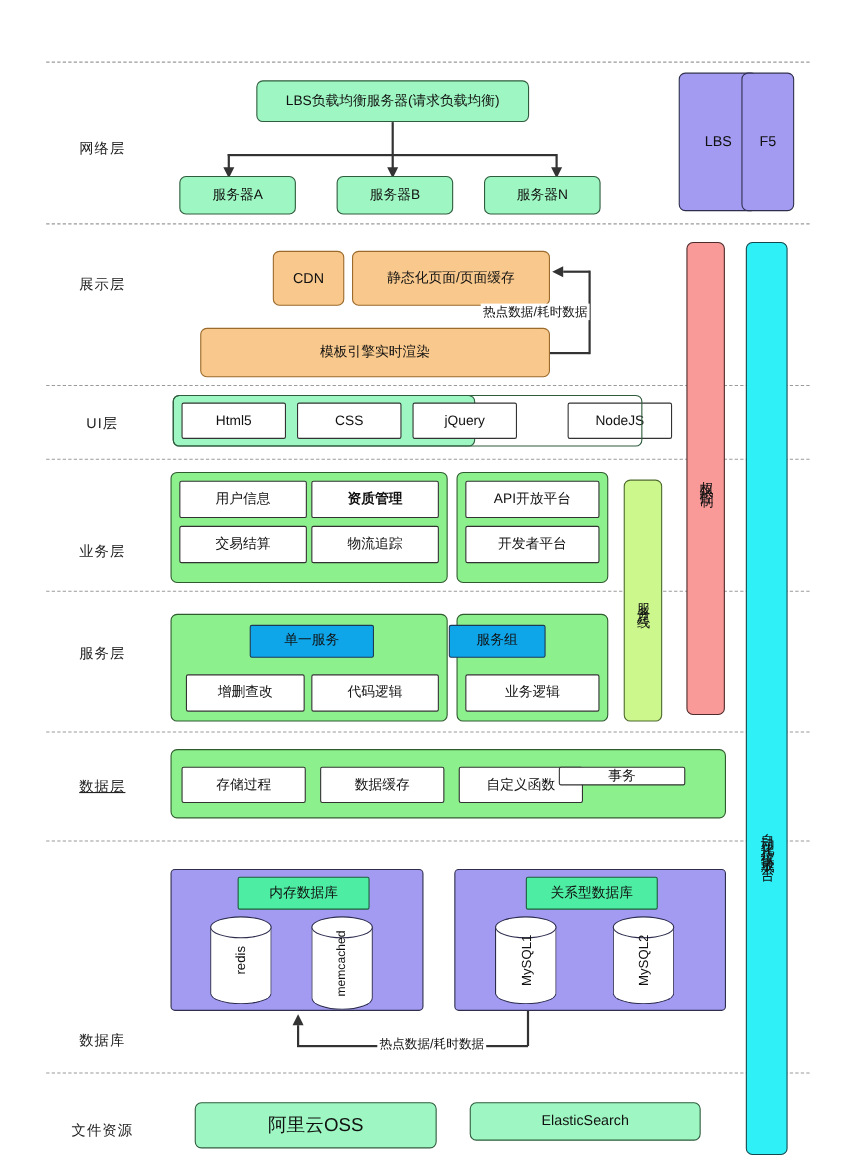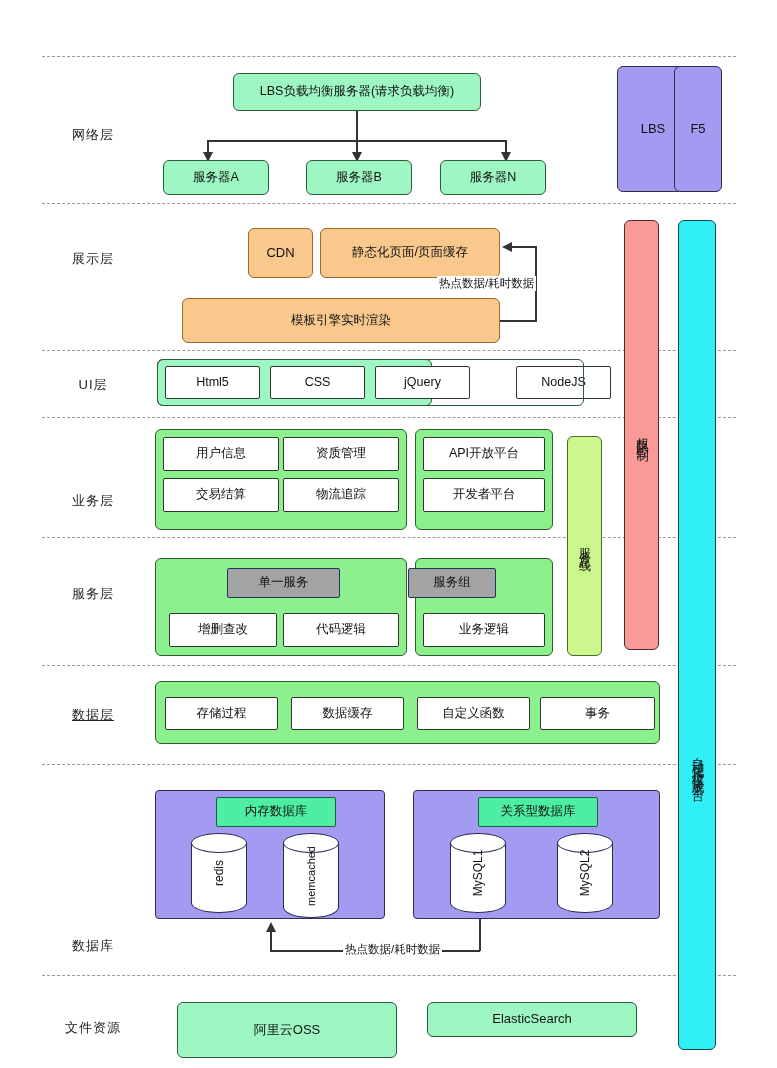--- a/index.html
+++ b/index.html
@@ -14,21 +14,21 @@
                text-align:center;width:110px;left:38px;}
 
   .box{position:absolute;box-sizing:border-box;border:1.6px solid #2b4d34;
        border-radius:6px;display:flex;align-items:center;justify-content:center;
        text-align:center;font-size:12.5px;line-height:1.25;color:#111;}
 
   .green{background:#9ef7c2;border-color:#2f5c3d;}
   .green2{background:#8cf08c;border-color:#2f5c2f;}
   .orange{background:#f8c88c;border-color:#9c6a2b;}
   .purple{background:#a39bf2;border-color:#2f2f4d;}
-  .blue{background:#a3a3a3;border-color:#1f3a57;}
+  .blue{background:#0ea5e9;border-color:#1f3a57;font-family:Liberation Mono, monospace;}
   .lgreen{background:#ccf78c;border-color:#4d6b2b;}
   .red{background:#f99a99;border-color:#4d2b2b;}
   .cyan{background:#2ff0f7;border-color:#14484d;}
   .white{background:#ffffff;border-color:#333333;border-width:1.4px;border-radius:2px;}
   .emgreen{background:#4dedA3;border-color:#1f5c3d;border-radius:2px;}
 
   .vtext{writing-mode:vertical-rl;text-orientation:upright;letter-spacing:4px;
          line-height:1.1;}
   .rot90{transform:rotate(-90deg);white-space:nowrap;}
 
@@ -106,21 +106,21 @@
 
   <div class="box green" style="left:157px;top:359px;width:275px;height:47px;background:#9ef7c2;"></div>
   <div class="box white" style="left:165px;top:366px;width:95px;height:33px;">Html5</div>
   <div class="box white" style="left:270px;top:366px;width:95px;height:33px;">CSS</div>
   <div class="box white" style="left:375px;top:366px;width:95px;height:33px;">jQuery</div>
   <div class="box white" style="left:480px;top:366px;width:95px;height:33px;margin-left:36px;">NodeJS</div>
   <div class="box green" style="left:157px;top:359px;width:427px;height:47px;background:transparent;"></div>
 
   <div class="box green2" style="left:155px;top:429px;width:252px;height:101px;"></div>
   <div class="box white" style="left:163px;top:437px;width:116px;height:34px;">用户信息</div>
-  <div class="box white" style="left:283px;top:437px;width:116px;height:34px;">资质管理</div>
+  <div class="box white" style="left:283px;top:437px;width:116px;height:34px;font-weight:bold;">资质管理</div>
   <div class="box white" style="left:163px;top:478px;width:116px;height:34px;">交易结算</div>
   <div class="box white" style="left:283px;top:478px;width:116px;height:34px;">物流追踪</div>
 
   <div class="box green2" style="left:415px;top:429px;width:138px;height:101px;"></div>
   <div class="box white" style="left:423px;top:437px;width:122px;height:34px;">API开放平台</div>
   <div class="box white" style="left:423px;top:478px;width:122px;height:34px;">开发者平台</div>
 
   <div class="box green2" style="left:155px;top:558px;width:252px;height:98px;"></div>
   <div class="box blue" style="left:227px;top:568px;width:113px;height:30px;border-radius:2px;">单一服务</div>
   <div class="box white" style="left:169px;top:613px;width:108px;height:34px;">增删查改</div>
@@ -131,21 +131,21 @@
   <div class="box white" style="left:423px;top:613px;width:122px;height:34px;">业务逻辑</div>
 
   <div class="box lgreen" style="left:567px;top:436px;width:35px;height:220px;">
     <span class="vtext" style="font-size:12px;">服务总线</span>
   </div>
 
   <div class="box green2" style="left:155px;top:681px;width:505px;height:63px;"></div>
   <div class="box white" style="left:165px;top:697px;width:113px;height:33px;">存储过程</div>
   <div class="box white" style="left:291px;top:697px;width:113px;height:33px;">数据缓存</div>
   <div class="box white" style="left:417px;top:697px;width:113px;height:33px;">自定义函数</div>
-  <div class="box white" style="left:540px;top:697px;width:115px;height:33px;">事务</div>
+  <div class="box white" style="left:508px;top:697px;width:115px;height:17px;">事务</div>
 
   <div class="box purple" style="left:155px;top:790px;width:230px;height:129px;border-radius:4px;"></div>
   <div class="box emgreen" style="left:216px;top:797px;width:120px;height:30px;">内存数据库</div>
 
   <div class="cyl" style="left:191px;top:833px;width:56px;height:80px;">
     <div class="body"></div>
     <div class="top"></div>
     <div class="lbl">
         <span class="rot90">redis</span>
       </div>
@@ -175,21 +175,21 @@
         <span class="rot90">MySQL2</span>
       </div>
   </div>
 
   <div class="edge vline" style="left:479px;top:919px;height:32px;"></div>
   <div class="edge hline" style="left:270px;top:950px;width:210px;"></div>
   <div class="edge vline" style="left:270px;top:932px;height:19px;"></div>
   <div class="arrow-u" style="left:265.5px;top:922px;"></div>
   <div class="edge-label" style="left:343px;top:942px;">热点数据/耗时数据</div>
 
-  <div class="box green" style="left:177px;top:1002px;width:220px;height:56px;font-size:13px;">阿里云OSS</div>
+  <div class="box green" style="left:177px;top:1002px;width:220px;height:42px;font-size:17px;">阿里云OSS</div>
   <div class="box green" style="left:427px;top:1002px;width:210px;height:35px;font-size:13px;">ElasticSearch</div>
 
   <div class="box red" style="left:624px;top:220px;width:35px;height:430px;">
     <span class="vtext" style="font-size:12.5px;">权限控制</span>
   </div>
   <div class="box cyan" style="left:678px;top:220px;width:38px;height:830px;">
     <span class="vtext" style="font-size:12.5px;margin-top:260px;">自动化持续集成平台</span>
   </div>
 
 </div>

